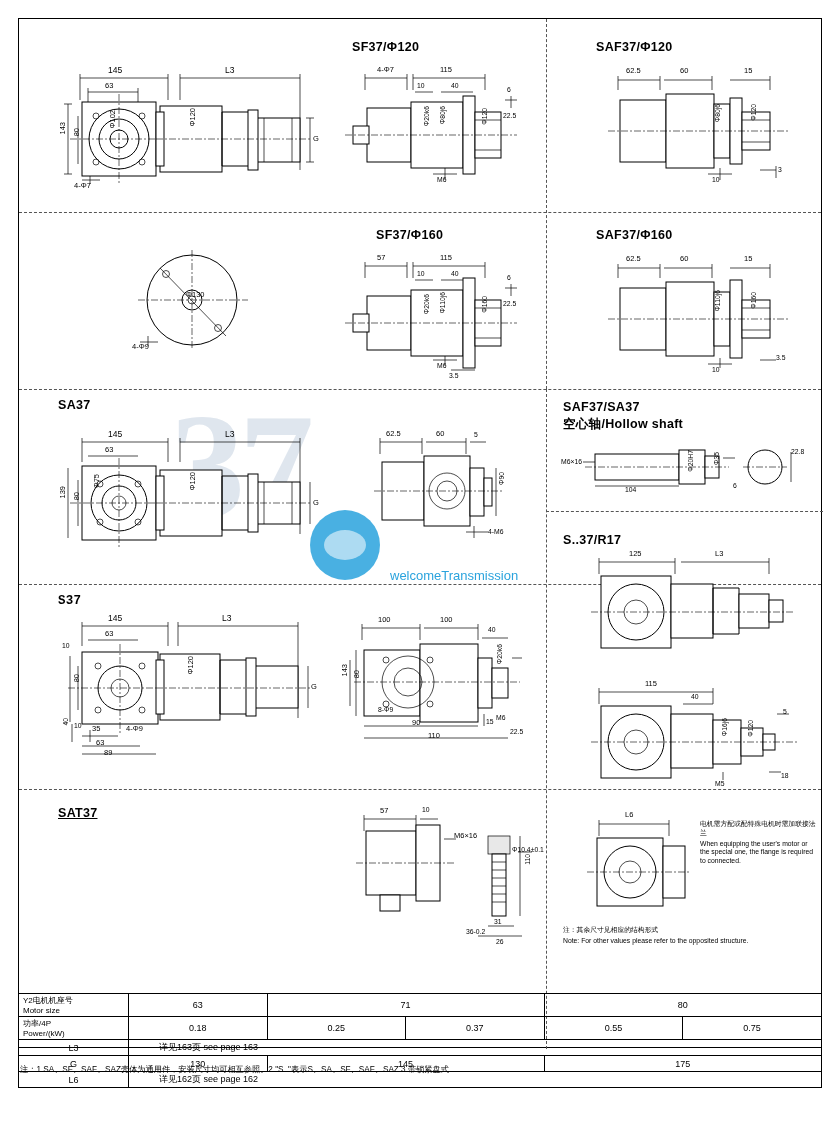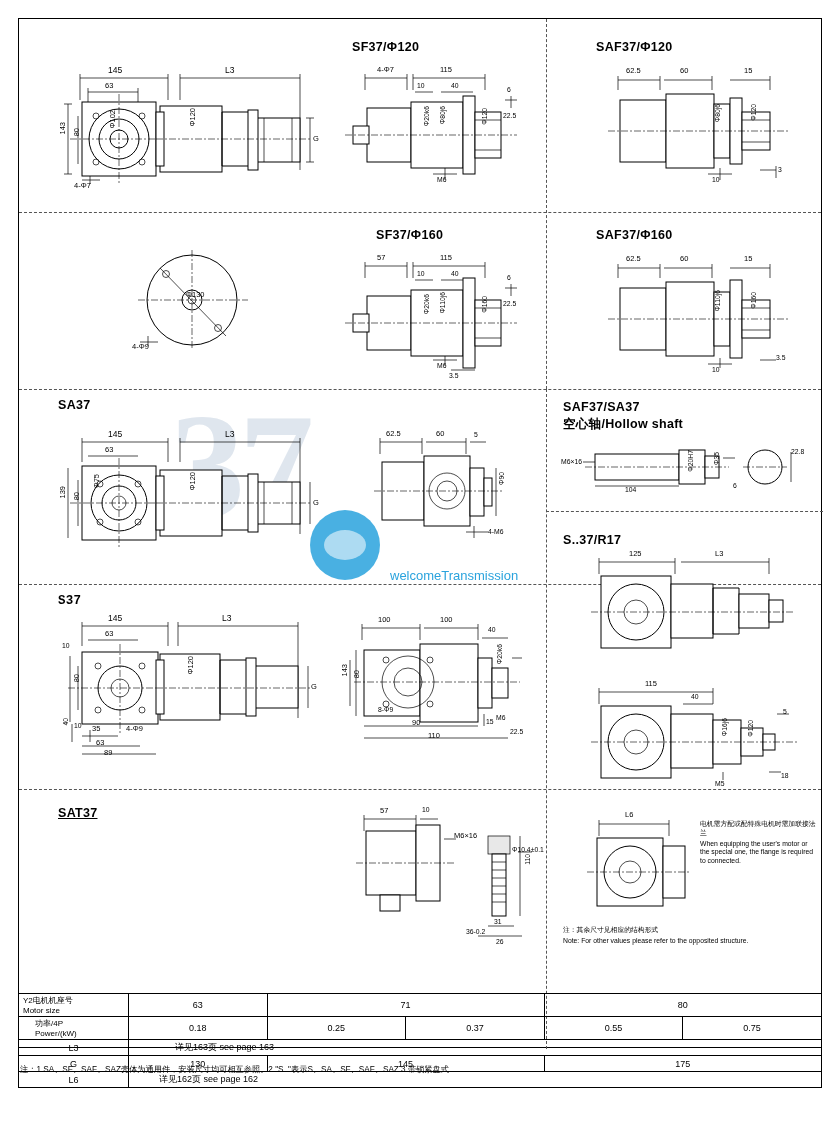--- a/index.html
+++ b/index.html
@@ -608,33 +608,33 @@
           <tr>
         <td style="width:110px; text-align:left; padding-left:4px;">
           <div style="font-size:8px;">Y2电机机座号</div>
           <div style="font-size:8px;">Motor size</div>
         </td>
         <td colspan="2">63</td>
         <td colspan="2">71</td>
         <td colspan="2">80</td>
       </tr>
       <tr>
-        <td style="text-align:left; padding-left:16px;">
+        <td style="text-align:left; padding-left:4px;">
           <div style="font-size:8px;">功率/4P</div>
           <div style="font-size:8px;">Power/(kW)</div>
         </td>
         <td colspan="2">0.18</td>
         <td>0.25</td>
         <td>0.37</td>
         <td>0.55</td>
         <td>0.75</td>
       </tr>
       <tr>
         <td>L3</td>
-        <td colspan="6" style="text-align:left; padding-left:46px;">详见163页   see page 163</td>
+        <td colspan="6" style="text-align:left; padding-left:30px;">详见163页   see page 163</td>
       </tr>
       <tr>
         <td>G</td>
         <td colspan="2">130</td>
         <td colspan="2">145</td>
         <td colspan="2">175</td>
       </tr>
       <tr>
         <td>L6</td>
         <td colspan="6" style="text-align:left; padding-left:30px;">详见162页   see page 162</td>

